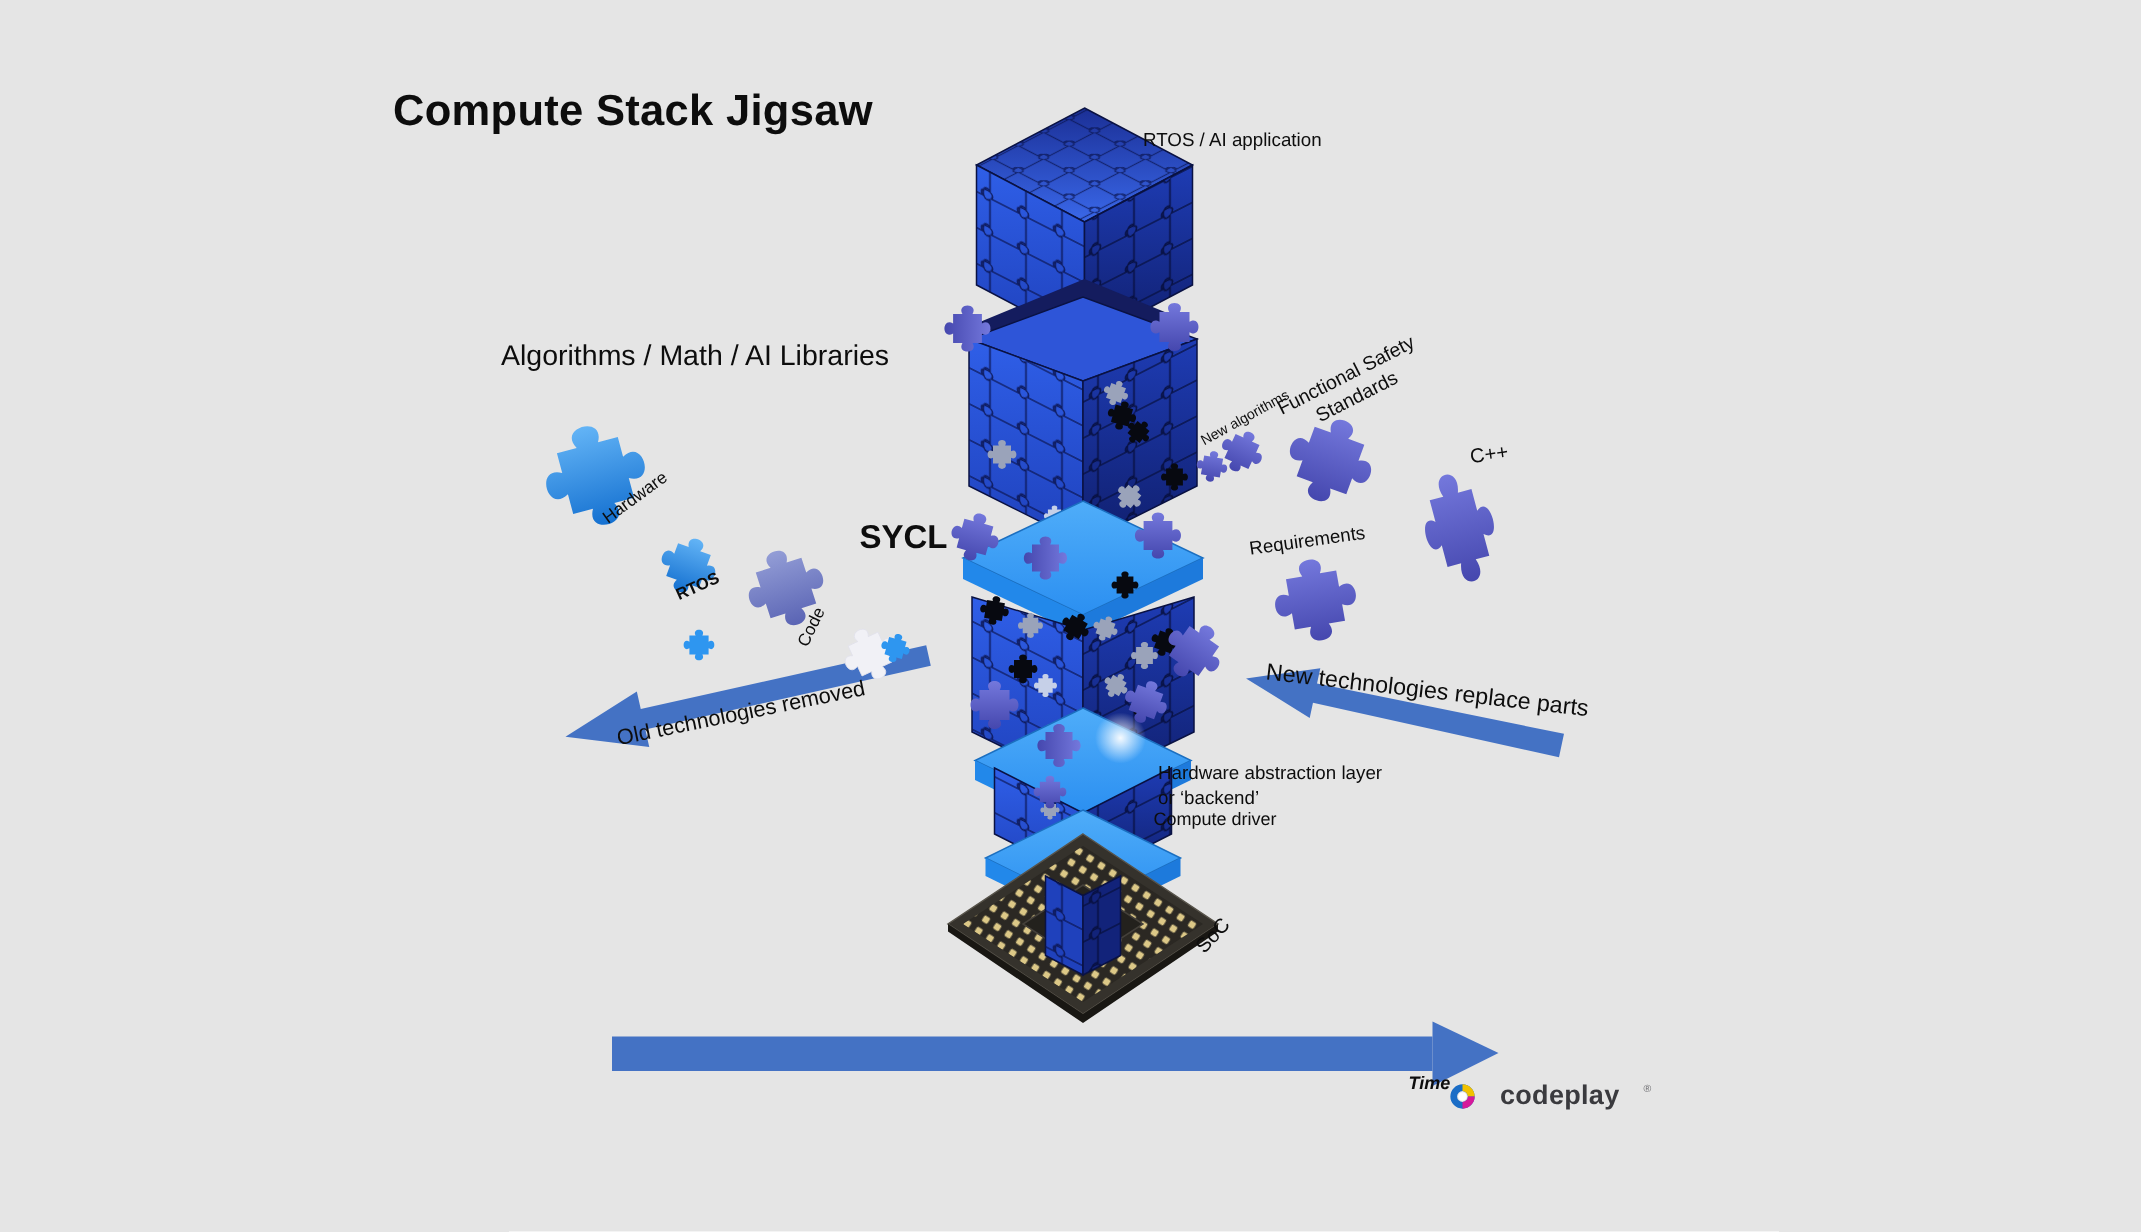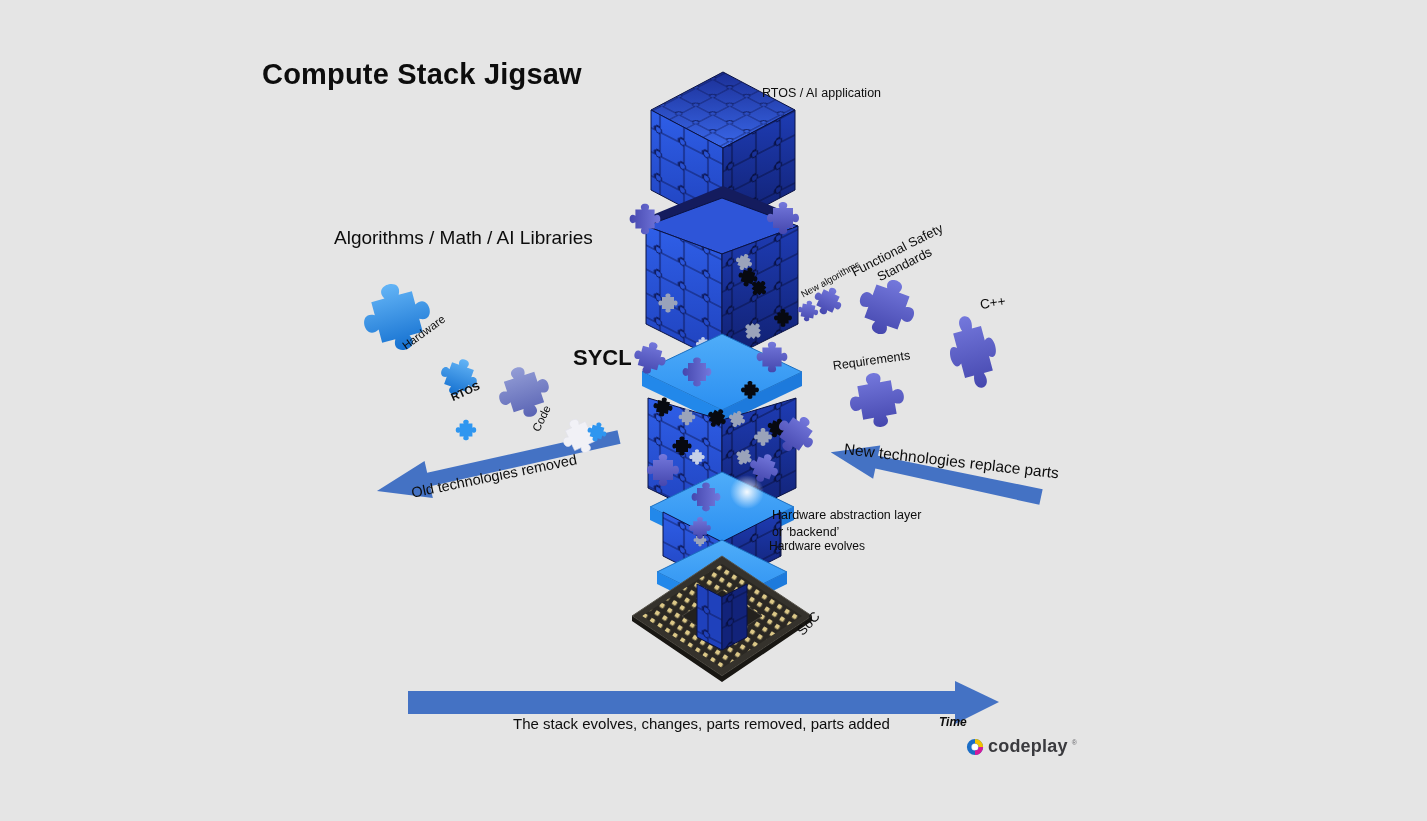--- a/index.html
+++ b/index.html
@@ -19,21 +19,21 @@
   #lbl-code{left:530px;top:428px;font-size:11.5px;transform:rotate(-64deg);}
   #lbl-newalg{left:799px;top:290px;font-size:9.5px;transform:rotate(-29deg);}
   #lbl-funcsafety{left:849px;top:266px;font-size:13px;line-height:1.2;text-align:center;
                   transform:rotate(-27deg);}
   #lbl-cpp{left:979px;top:297px;font-size:13.5px;transform:rotate(-8deg);}
   #lbl-req{left:832px;top:359px;font-size:12.5px;transform:rotate(-8deg);}
   #lbl-newtech{left:845px;top:440px;font-size:15.5px;transform:rotate(6.5deg);}
   #lbl-oldtech{left:410px;top:485px;font-size:14.5px;transform:rotate(-11.5deg);}
   #lbl-caption{left:513px;top:715px;font-size:15px;font-weight:500;}
   #lbl-time{left:939px;top:715px;font-size:12px;font-style:italic;font-weight:600;}
-  .logo{position:absolute;left:966px;top:736px;display:flex;align-items:center;gap:4px;}
+  .logo{position:absolute;left:966px;top:720px;display:flex;align-items:center;gap:16px;}
   .logo .word{font-size:18px;font-weight:600;color:#3a3a3e;letter-spacing:.2px;}
   .logo sup{font-size:7px;color:#6a6a6e;vertical-align:top;position:relative;top:-4px;}
 </style>
 </head>
 <body>
 
 <div class="slide">
 
 <svg class="diagram" width="1427" height="821" viewBox="0 0 1427 821">
   <defs>
@@ -226,35 +226,34 @@
 </svg>
 
 <div class="lbl" id="lbl-title">Compute Stack Jigsaw</div>
 <div class="lbl" id="lbl-adas">RTOS / AI application</div>
 <div class="lbl" id="lbl-algorithms">Algorithms / Math / AI  Libraries</div>
 <div class="lbl" id="lbl-sycl">SYCL</div>
 <div class="lbl" id="lbl-hal">
   <span>Hardware abstraction layer</span><br>
   <span>or ‘backend’</span>
 </div>
-<div class="lbl" id="lbl-driver">Hardware evolves</div>
+<div class="lbl" id="lbl-driver">Compute driver</div>
 <div class="lbl" id="lbl-soc">SoC</div>
 <div class="lbl" id="lbl-hardware">Hardware</div>
 <div class="lbl" id="lbl-rtos">RTOS</div>
 <div class="lbl" id="lbl-code">Code</div>
 <div class="lbl" id="lbl-newalg">New algorithms</div>
 <div class="lbl" id="lbl-funcsafety">
   <span>Functional Safety</span><br>
   <span>Standards</span>
 </div>
 <div class="lbl" id="lbl-cpp">C++</div>
 <div class="lbl" id="lbl-req">Requirements</div>
 <div class="lbl" id="lbl-newtech">New technologies replace parts</div>
 <div class="lbl" id="lbl-oldtech">Old  technologies removed</div>
-<div class="lbl" id="lbl-caption">The stack evolves, changes, parts removed, parts added</div>
 <div class="lbl" id="lbl-time">Time</div>
 
 <div class="logo">
   <svg width="18" height="18" viewBox="0 0 20 20">
     <circle cx="10" cy="10" r="6.5" fill="none" stroke="#1b6dc6" stroke-width="5"></circle>
     <path d="M10,3.5 A6.5,6.5 0 0 1 16.5,10" fill="none" stroke="#f2c200" stroke-width="5"></path>
     <path d="M16.5,10 A6.5,6.5 0 0 1 10,16.5" fill="none" stroke="#d6199a" stroke-width="5"></path>
     <circle cx="10" cy="10" r="3.2" fill="#ffffff"></circle>
   </svg>
   <span class="word">codeplay</span>

